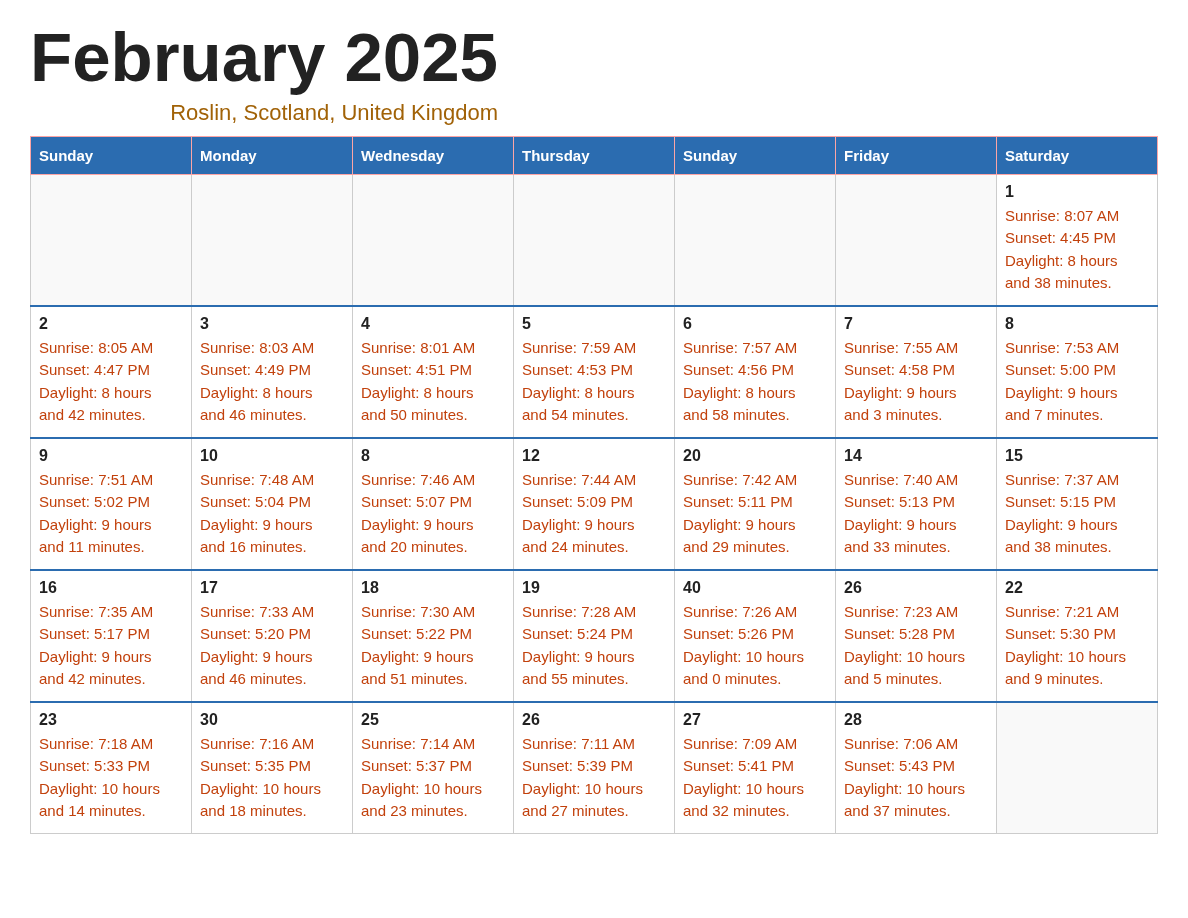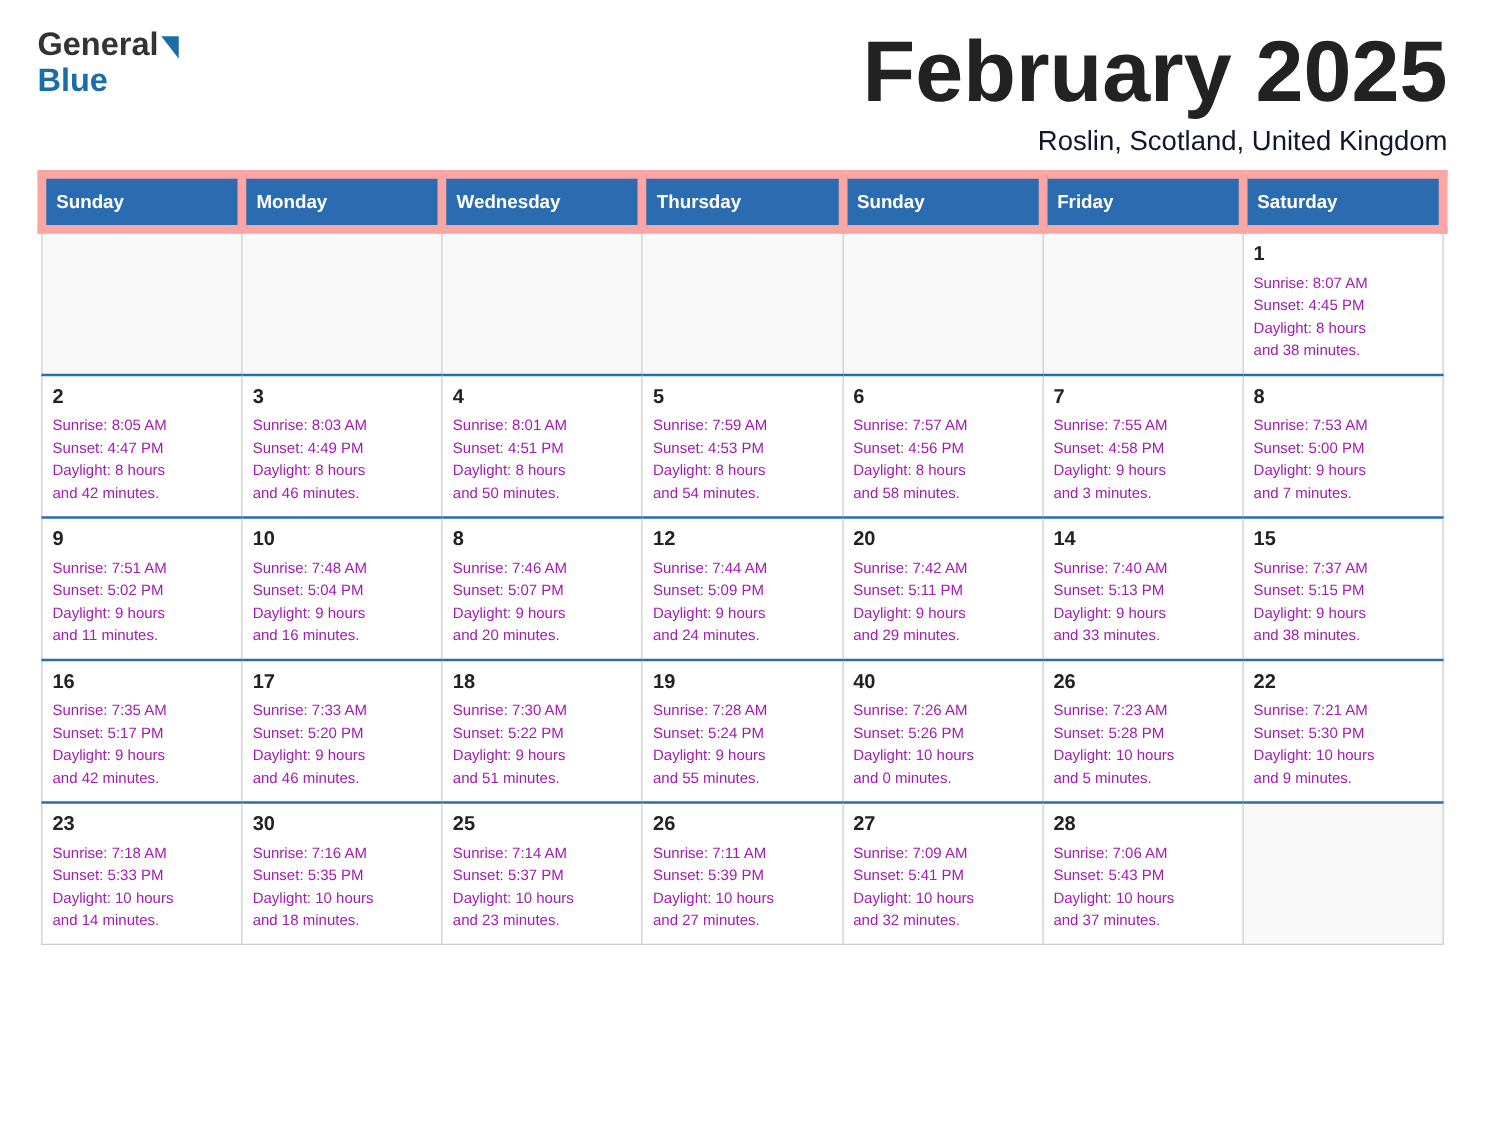--- a/index.html
+++ b/index.html
@@ -49,76 +49,69 @@
       text-align: right;
     }
     .month-title {
       font-size: 69px;
       font-weight: bold;
       color: #222;
       line-height: 1.1;
     }
     .location {
       font-size: 22px;
-      color: #0f172a;
+      color: #a16207;
       margin-top: 4px;
     }
     .calendar {
       width: 100%;
       border-collapse: collapse;
       margin-top: 10px;
     }
     .calendar th {
       background-color: #2b6cb0;
       color: #fff;
       padding: 10px 8px;
       font-size: 15px;
       font-weight: 600;
       text-align: left;
-      border: 7px solid #fca5a5;
+      border: 1px solid #fca5a5;
     }
     .calendar td {
       vertical-align: top;
       padding: 8px 8px 10px 8px;
       border: 1px solid #ccc;
       width: 14.28%;
       font-size: 12.5px;
       color: #333;
       min-height: 110px;
     }
     .day-number {
       font-size: 16px;
       font-weight: bold;
       color: #222;
       display: block;
       margin-bottom: 4px;
     }
     .day-info {
-      font-size: 12px;
-      color: #a21caf;
+      font-size: 15px;
+      color: #c2410c;
       line-height: 1.5;
     }
     .empty-cell {
       background: #f9f9f9;
     }
     .row-border td {
       border-top: 2px solid #2b6cb0;
     }
   </style>
 </head>
 <body>
 
 <div class="header">
-  <div class="logo">
-    <div class="logo-top">
-      <span class="logo-general">General</span>
-      <div class="logo-triangle"></div>
-    </div>
-    <span class="logo-blue">Blue</span>
-  </div>
   <div class="title-area">
     <div class="month-title">February 2025</div>
     <div class="location">Roslin, Scotland, United Kingdom</div>
   </div>
 </div>
 
 <table class="calendar">
   <thead>
     <tr>
     <th>Sunday</th>

